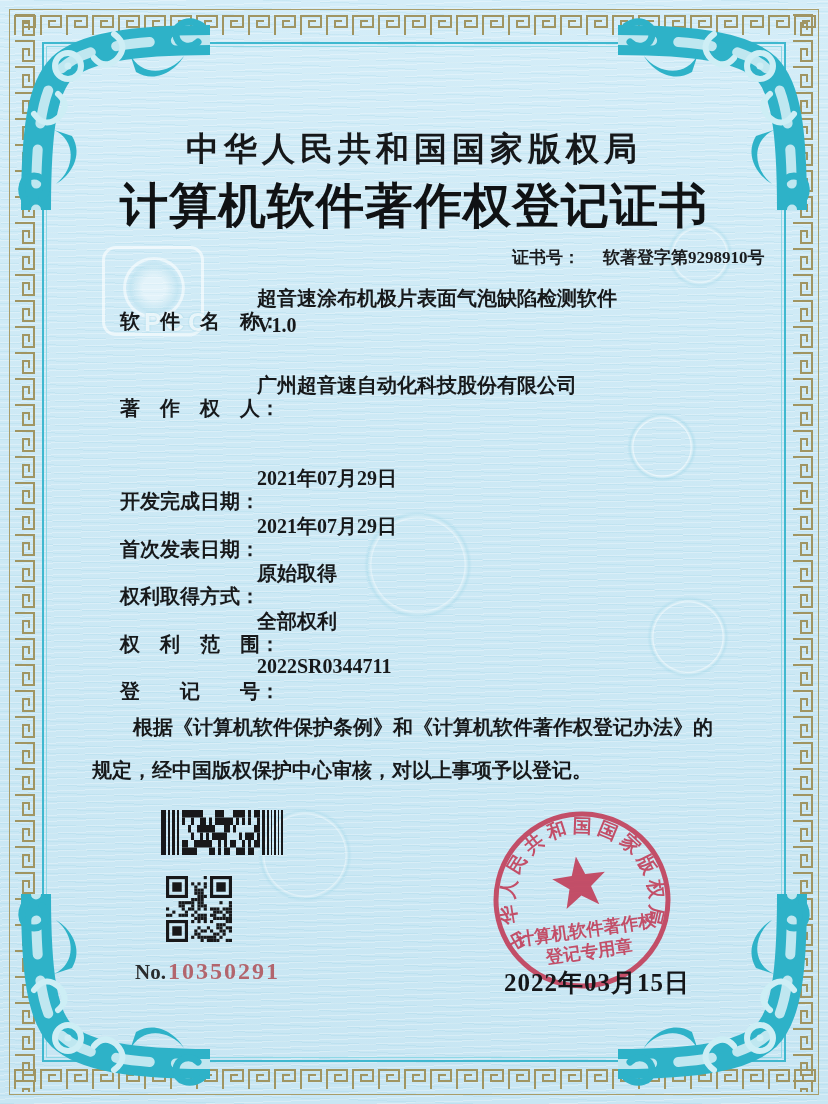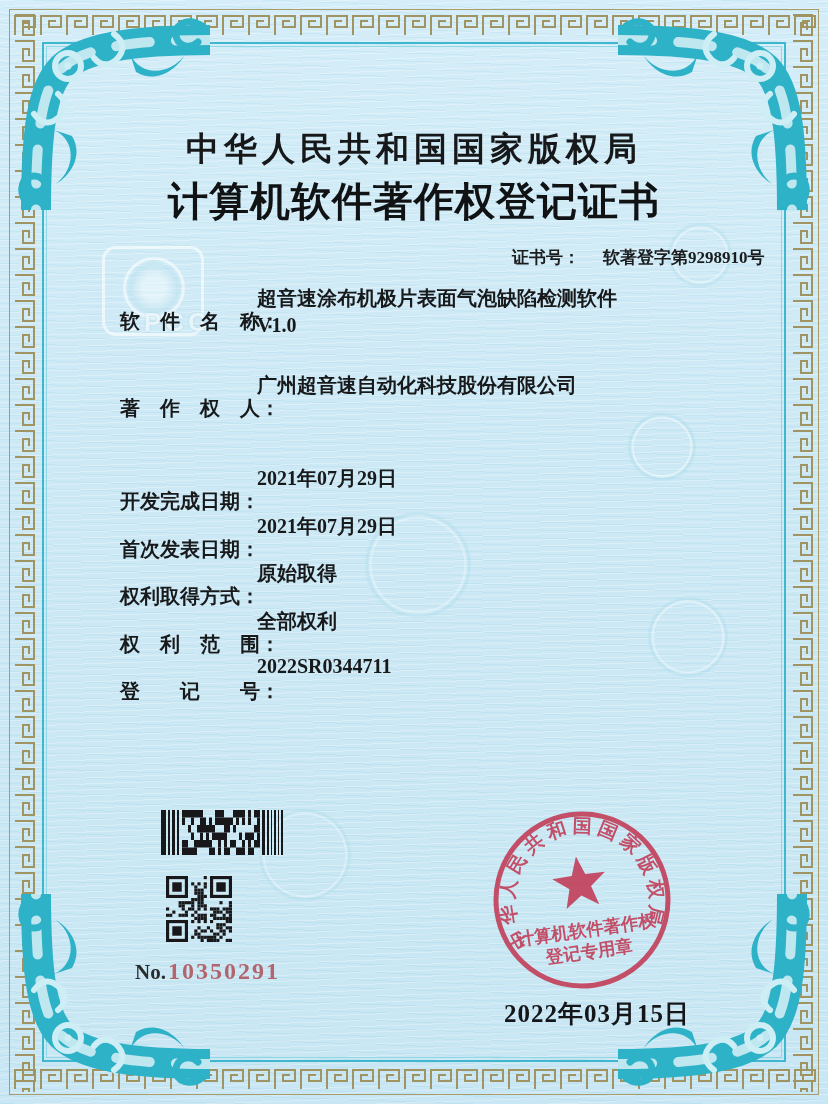--- a/index.html
+++ b/index.html
@@ -47,41 +47,41 @@
     font-size:26px; font-weight:bold; letter-spacing:4px; color:rgba(255,255,255,.85);
     text-shadow:0 0 2px rgba(120,195,218,.8);
   }
   
   .authority {
     position:absolute; left:0; top:127px; width:100%; text-align:center;
     font-size:33px; font-weight:bold; letter-spacing:5px; color:#16181a; white-space:nowrap;
   }
   .cert-title {
     position:absolute; left:0; top:174px; width:100%; text-align:center;
-    font-size:40px; font-weight:bold; letter-spacing:1px; color:#101214; white-space:nowrap;
+    font-size:48px; font-weight:bold; letter-spacing:1px; color:#101214; white-space:nowrap;
   }
   .certno { position:absolute; left:512px; top:246px; font-size:17px; font-weight:bold; color:#1a1c1e; white-space:nowrap; }
   .certno .cn-val { margin-left:23px; }
   .row { position:absolute; left:100px; font-size:20px; font-weight:bold; color:#17191b; white-space:pre; }
   .row .val { position:absolute; left:157px; top:0; white-space:nowrap; }
   .row .val2 { position:absolute; left:157px; top:29px; white-space:nowrap; }
   .r1 { top:285px; } .r2 { top:372px; } .r3 { top:465px; } .r4 { top:513px; }
   .r5 { top:560px; } .r6 { top:608px; } .r7 { top:655px; }
   .statement { position:absolute; left:92px; top:706px; width:680px; font-size:20px; font-weight:600; color:#17191b; line-height:43px; }
   .statement .s1 { padding-left:41px; white-space:nowrap; }
   .statement .s2 { white-space:nowrap; }
   
   .barcode { position:absolute; left:161px; top:810px; }
   .qrcode { position:absolute; left:166px; top:876px; }
   .serial { position:absolute; left:135px; top:958px; white-space:nowrap; }
   .serial .no { font-size:21px; color:#2a2c2e; font-weight:bold; }
   .serial .num { font-size:24px; color:#b2656d; letter-spacing:2px; margin-left:2px; font-weight:600; }
   
   .seal { position:absolute; left:472px; top:790px; opacity:.88; }
-  .issue-date { position:absolute; left:504px; top:966px; font-size:25px; font-weight:bold; letter-spacing:1px; color:#141619; white-space:nowrap;margin-top:31px; }
+  .issue-date { position:absolute; left:504px; top:966px; font-size:25px; font-weight:bold; letter-spacing:1px; color:#141619; white-space:nowrap; }
 </style>
 </head>
 <body>
 
 <div class="page">
   <div class="waves"></div>
 
   <div class="olive-line"></div>
 
   <svg class="gk" style="left:12px;top:12px;" width="804" height="26">
@@ -203,20 +203,24 @@
   </div>
   <div class="row r6">
     <span>权　利　范　围：</span>
     <span class="val">全部权利</span>
   </div>
   <div class="row r7">
     <span>登　　记　　号：</span>
     <span class="val">2022SR0344711</span>
   </div>
 
+  <div class="statement">
+    <div class="s1">根据《计算机软件保护条例》和《计算机软件著作权登记办法》的</div>
+    <div class="s2">规定，经中国版权保护中心审核，对以上事项予以登记。</div>
+  </div>
 
   <svg class="barcode" id="barcode-svg" width="122" height="45">
       <rect x="0" y="0" width="5" height="45" fill="#18181a"></rect>
       <rect x="7" y="0" width="2" height="45" fill="#18181a"></rect>
       <rect x="11" y="0" width="3" height="45" fill="#18181a"></rect>
       <rect x="16" y="0" width="2" height="45" fill="#18181a"></rect>
       <rect x="101" y="0" width="3" height="45" fill="#18181a"></rect>
       <rect x="106" y="0" width="2" height="45" fill="#18181a"></rect>
       <rect x="110" y="0" width="1" height="45" fill="#18181a"></rect>
       <rect x="113" y="0" width="2" height="45" fill="#18181a"></rect>

